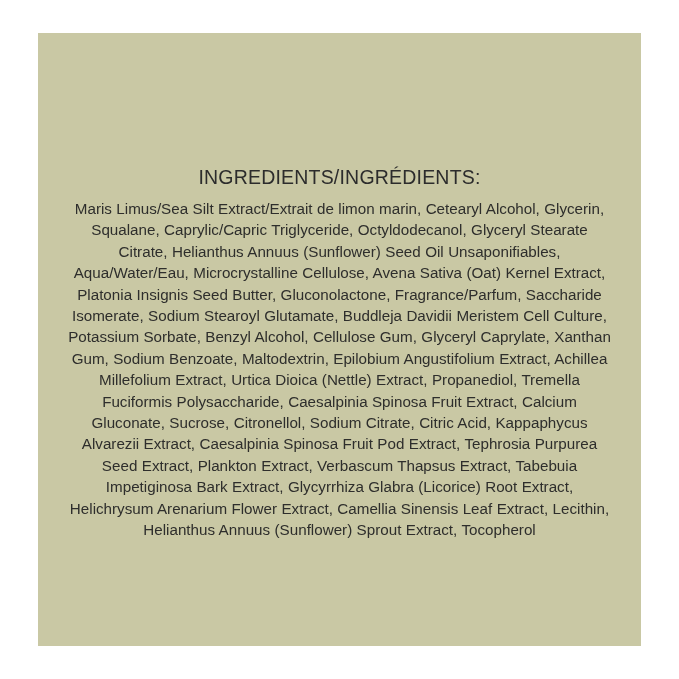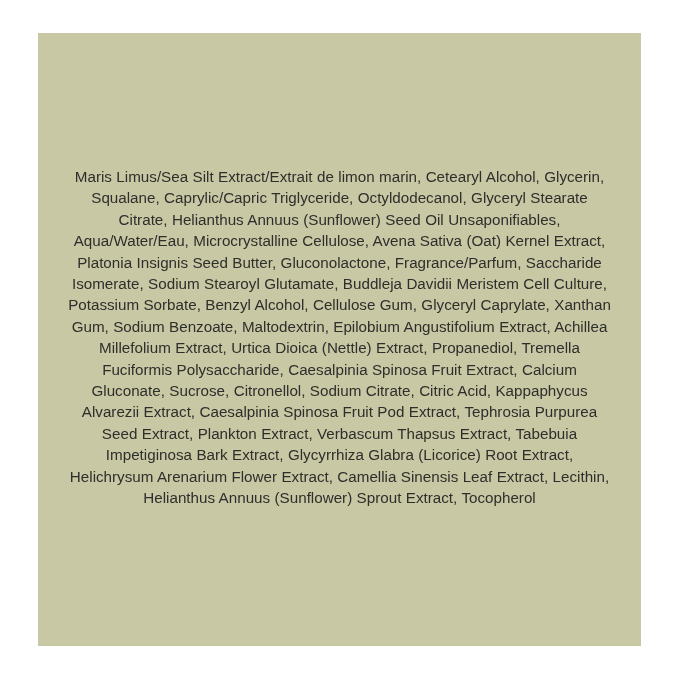--- a/index.html
+++ b/index.html
@@ -53,16 +53,17 @@
     text-align: center;
     word-spacing: 0.2px;
   }
 </style>
 </head>
 <body>
 
 <div class="page">
   <div class="label-panel">
     <div class="ingredients-block">
+      <div class="ingredients-heading">INGREDIENTS/INGRÉDIENTS:</div>
       <div class="ingredients-body">Maris Limus/Sea Silt Extract/Extrait de limon marin, Cetearyl Alcohol, Glycerin, Squalane, Caprylic/Capric Triglyceride, Octyldodecanol, Glyceryl Stearate Citrate, Helianthus Annuus (Sunflower) Seed Oil Unsaponifiables, Aqua/Water/Eau, Microcrystalline Cellulose, Avena Sativa (Oat) Kernel Extract, Platonia Insignis Seed Butter, Gluconolactone, Fragrance/Parfum, Saccharide Isomerate, Sodium Stearoyl Glutamate, Buddleja Davidii Meristem Cell Culture, Potassium Sorbate, Benzyl Alcohol, Cellulose Gum, Glyceryl Caprylate, Xanthan Gum, Sodium Benzoate, Maltodextrin, Epilobium Angustifolium Extract, Achillea Millefolium Extract, Urtica Dioica (Nettle) Extract, Propanediol, Tremella Fuciformis Polysaccharide, Caesalpinia Spinosa Fruit Extract, Calcium Gluconate, Sucrose, Citronellol, Sodium Citrate, Citric Acid, Kappaphycus Alvarezii Extract, Caesalpinia Spinosa Fruit Pod Extract, Tephrosia Purpurea Seed Extract, Plankton Extract, Verbascum Thapsus Extract, Tabebuia Impetiginosa Bark Extract, Glycyrrhiza Glabra (Licorice) Root Extract, Helichrysum Arenarium Flower Extract, Camellia Sinensis Leaf Extract, Lecithin, Helianthus Annuus (Sunflower) Sprout Extract, Tocopherol</div>
     </div>
   </div>
 </div>
 
 </body></html>

